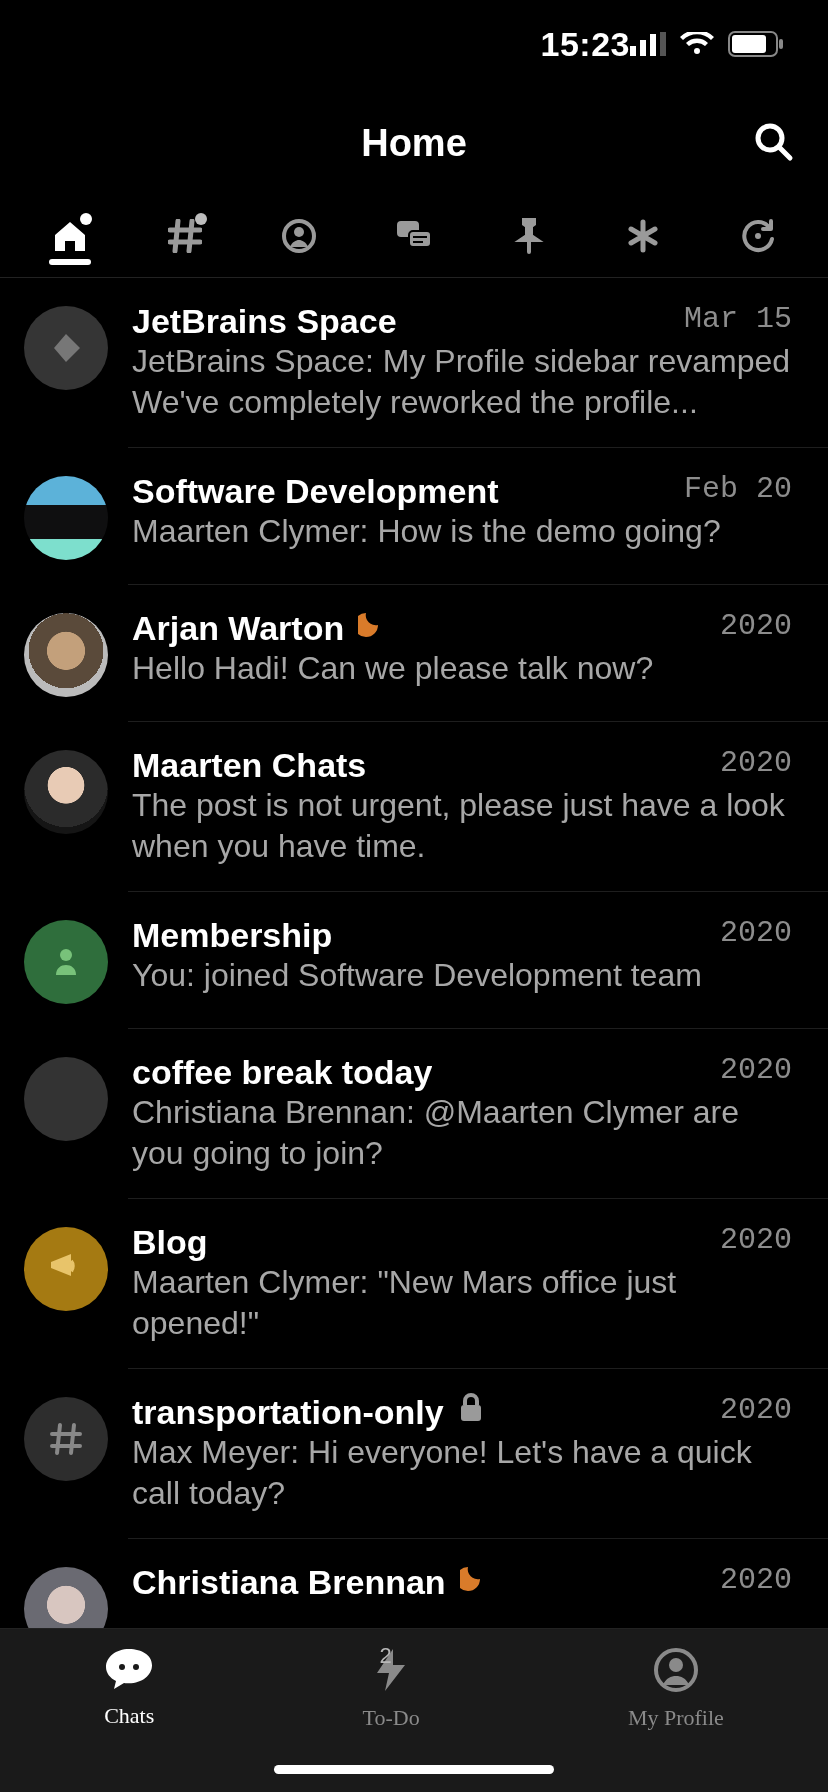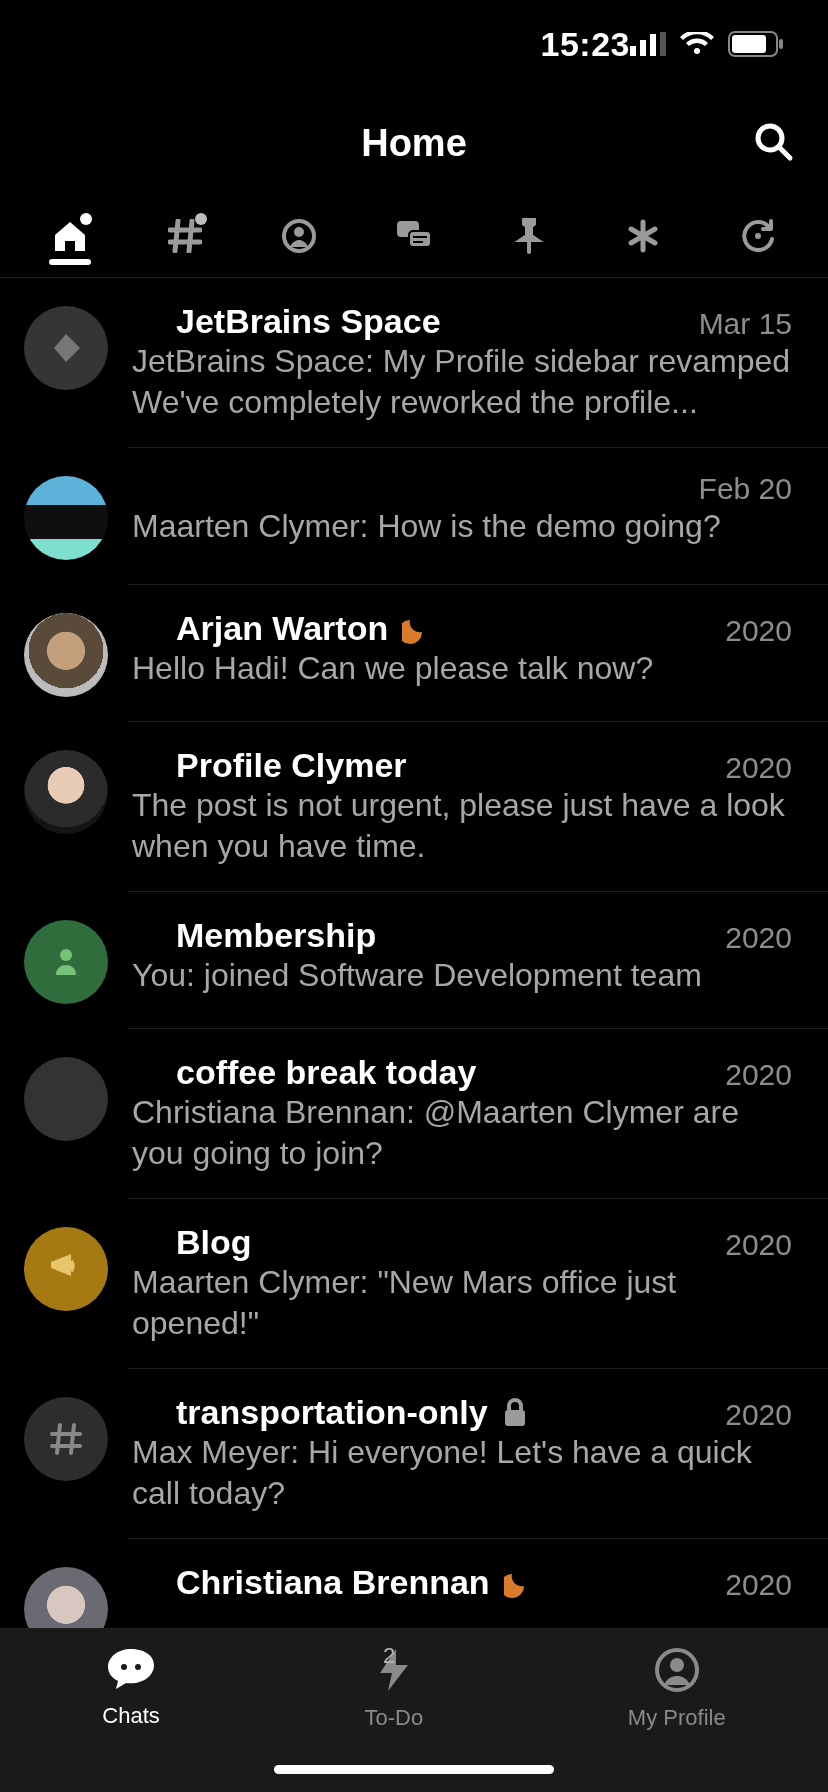--- a/index.html
+++ b/index.html
@@ -87,48 +87,49 @@
   .av-arjan { background: radial-gradient(circle at 50% 45%, #c3a07b 0 30%, #5a4a3a 31% 60%, #bbb 60%); }
   .av-maarten { background: radial-gradient(circle at 50% 42%, #e8cbb5 0 28%, #2b2b2b 29% 65%, #151515 65%); }
   .av-member { background: #2f6e3c; }
   .av-coffee { background: #333; display:grid; grid-template: 1fr 1fr / 1fr 1fr; gap:2px; padding:2px; }
   .av-coffee div { background:#5a5a5a; border-radius:6px; }
   .av-blog { background: #a57a12; }
   .av-transport { background: #2d2d2d; }
   .av-chris { background: radial-gradient(circle at 50% 45%, #d8c6c0 0 30%, #6a6a72 31% 100%); }
 
   .content { flex: 1; min-width: 0; }
-  .line1 { display: flex; align-items: flex-end; gap: 14px; margin-left: 44px; }
+  .line1 { display: flex; align-items: flex-start; gap: 14px; }
   .name {
     font-size: 34px; font-weight: 700; color: #fff;
     white-space: nowrap; overflow: hidden; text-overflow: ellipsis;
   }
   .badge-icon { flex:0 0 auto; }
   .time {
     margin-left: auto; flex: 0 0 auto; color: #8d8d8d; font-size: 30px;
     font-weight: 400;
+    font-family: Liberation Mono, monospace;
   }
   .preview {
     margin-top: 0;
     font-size: 32px; color: #a7a7a7; line-height: 1.28;
     display: -webkit-box; -webkit-line-clamp: 2; -webkit-box-orient: vertical;
     overflow: hidden;
   }
 
   
   .tabbar {
     position: absolute; bottom: 0; left: 0; right: 0; height: 164px;
     background: #1a1a1a;
     display: flex; align-items: flex-start; justify-content: space-around;
     padding-top: 18px;
     border-top: 1px solid #222;
   }
   .tab { display: flex; flex-direction: column; align-items: center; gap: 8px; color: #8a8a8a; position: relative; }
   .tab.active { color: #fff; }
-  .tab-label { font-size: 22px; }
+  .tab-label { font-size: 22px; font-family: Liberation Serif, serif; }
   .tab-badge {
     position: absolute; top: -4px; right: 28px; color: #b7b7b7; font-size: 22px;
   }
   .home-indicator {
     position: absolute; bottom: 18px; left: 50%; transform: translateX(-50%);
     width: 280px; height: 9px; background: #fff; border-radius: 6px;
   }
 </style>
 </head>
 <body>
@@ -248,20 +249,21 @@
       </div>
       <div class="preview">JetBrains Space: My Profile sidebar revamped We've completely reworked the profile...</div>
     </div>
   </div>
   <div class="row-divider"></div>
 
   <div class="row">
     <div class="avatar av-soft"></div>
     <div class="content">
       <div class="line1">
+        <span class="name">Software Development</span>
         <span class="time">Feb 20</span>
       </div>
       <div class="preview">Maarten Clymer: How is the demo going?</div>
     </div>
   </div>
   <div class="row-divider"></div>
 
   <div class="row">
     <div class="avatar av-arjan"></div>
     <div class="content">
@@ -276,21 +278,21 @@
       </div>
       <div class="preview">Hello Hadi! Can we please talk now?</div>
     </div>
   </div>
   <div class="row-divider"></div>
 
   <div class="row">
     <div class="avatar av-maarten"></div>
     <div class="content">
       <div class="line1">
-        <span class="name">Profile Clymer</span>
+        <span class="name">Maarten Chats</span>
         <span class="time">2020</span>
       </div>
       <div class="preview">The post is not urgent, please just have a look when you have time.</div>
     </div>
   </div>
   <div class="row-divider"></div>
 
   <div class="row">
     <div class="avatar av-member">
       <svg width="38" height="38" viewBox="0 0 38 38">

